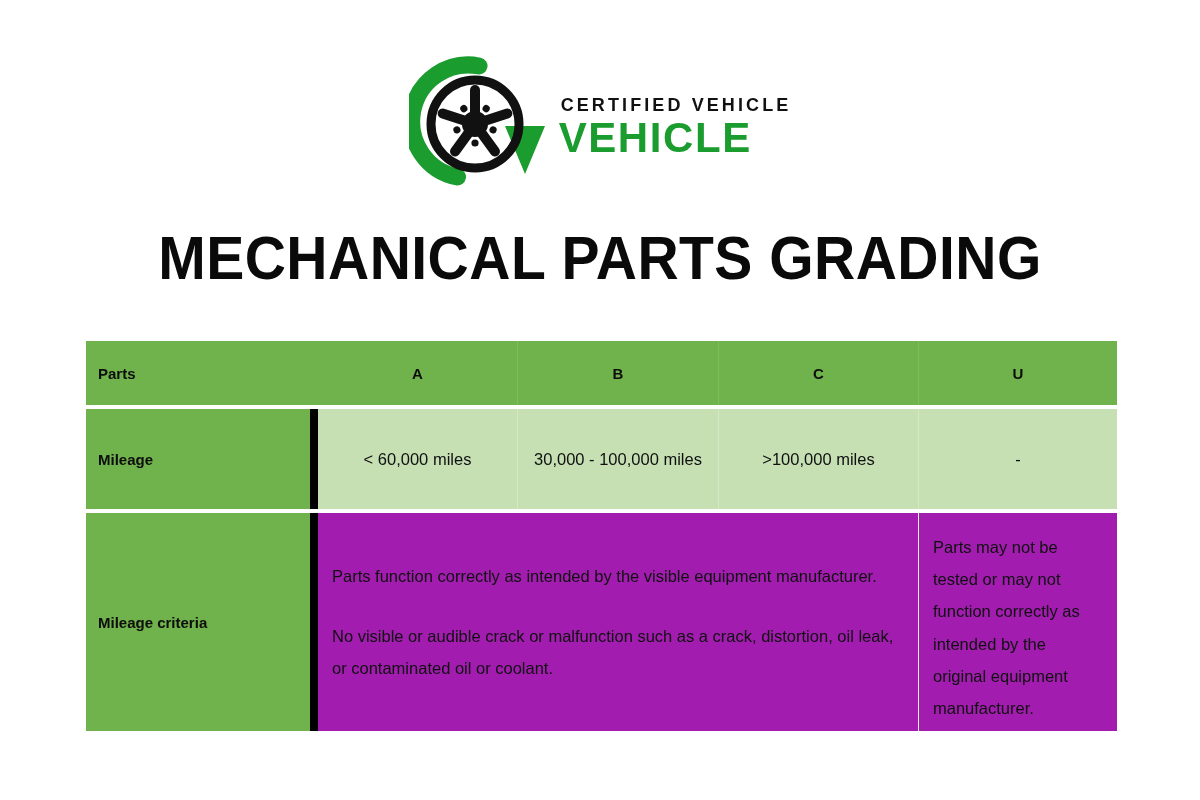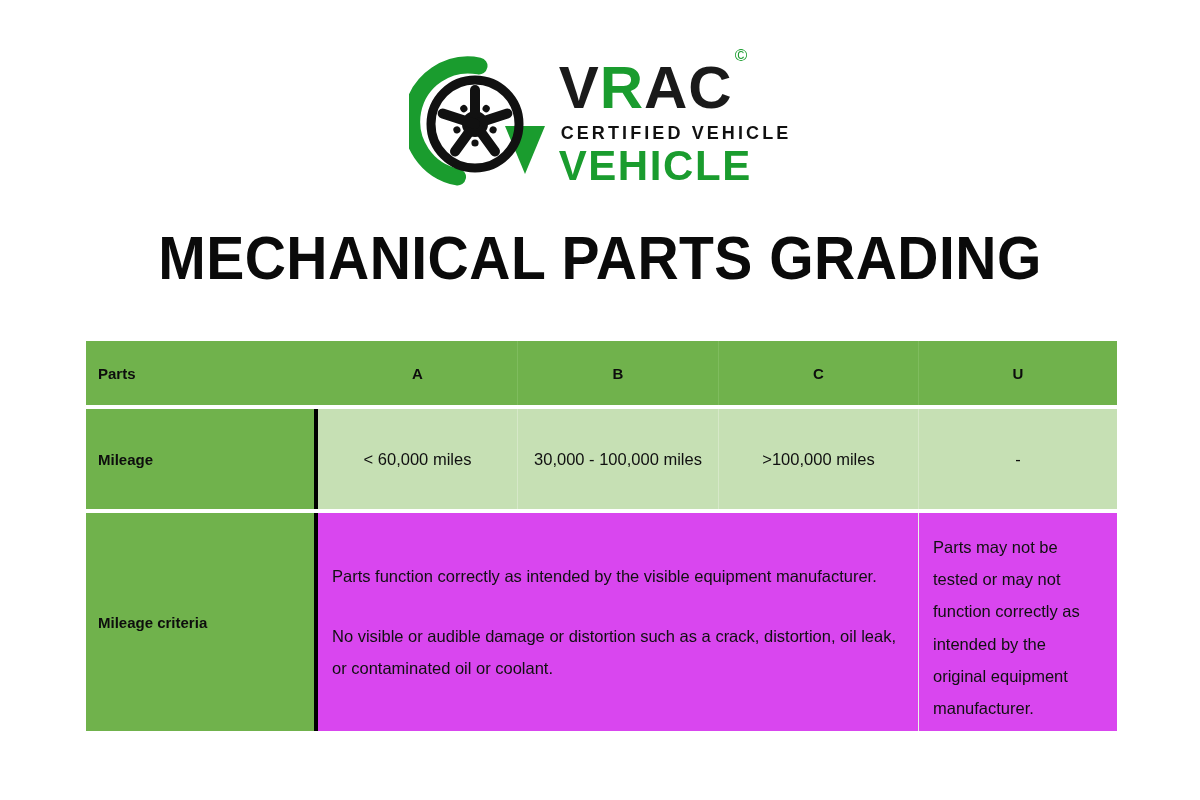--- a/index.html
+++ b/index.html
@@ -140,39 +140,39 @@
   tr.gap td { height: 4px; background: #ffffff; padding: 0; }
 
   
   td.rowlabel {
     background: #70B24C;
     color: #0d0d0d;
     font-weight: bold;
     font-size: 15px;
     text-align: left;
     padding-left: 12px;
-    border-right: 4px solid #000000;
+    border-right: 8px solid #000000;
   }
 
   
   tr.mileage td.cell {
     background: #C6E0B4;
     height: 100px;
     text-align: center;
     font-size: 16.5px;
     line-height: 1.95;
     color: #101010;
     border-right: 1px solid #d6e8c8;
     padding: 0 0;
   }
   tr.mileage td.cell:last-child { border-right: none; }
 
   
   tr.quality td.cell {
-    background: #d946ef;
+    background: #a21caf;
     height: 218px;
     vertical-align: middle;
     font-size: 16.5px;
     line-height: 1.95;
     color: #101010;
     border-right: 1px solid #ecf4e6;
     text-align: left;
   }
   tr.quality td.cell:last-child { border-right: none; }
   tr.quality td.q-main { padding: 0 18px 0 14px; }
@@ -213,21 +213,20 @@
             <circle cx="0" cy="-19" r="3.6" transform="rotate(108)"></circle>
             <circle cx="0" cy="-19" r="3.6" transform="rotate(180)"></circle>
             <circle cx="0" cy="-19" r="3.6" transform="rotate(252)"></circle>
             <circle cx="0" cy="-19" r="3.6" transform="rotate(324)"></circle>
           </g>
         </g>
       </svg>
     </div>
 
     <div class="logo-words">
-      <div class="logo-vrac"><span class="blk">V</span><span class="grn">R</span><span class="blk">AC</span><span class="logo-copy">©</span></div>
       <div class="logo-cert">CERTIFIED VEHICLE</div>
       <div class="logo-recycler">VEHICLE</div>
     </div>
 
   </div>
 </div>
 
 <div class="page-title">MECHANICAL PARTS GRADING</div>
 
 <table class="grading-table">
@@ -261,21 +260,21 @@
     </tr>
 
     <tr class="gap">
       <td colspan="5"></td>
     </tr>
 
     <tr class="quality">
       <td class="rowlabel">Mileage criteria</td>
       <td class="cell q-main" colspan="3">
         <p class="qpara">Parts function correctly as intended by the visible equipment manufacturer.</p>
-        <p class="qpara">No visible or audible damage or distortion such as a crack, distortion, oil leak, or contaminated oil or coolant.</p>
+        <p class="qpara">No visible or audible crack or malfunction such as a crack, distortion, oil leak, or contaminated oil or coolant.</p>
       </td>
       <td class="cell q-u">
         <p class="qpara">Parts may not be tested or may not function correctly as intended by the original equipment manufacturer.</p>
       </td>
     </tr>
 
   </tbody>
 </table>
 
 </body></html>

